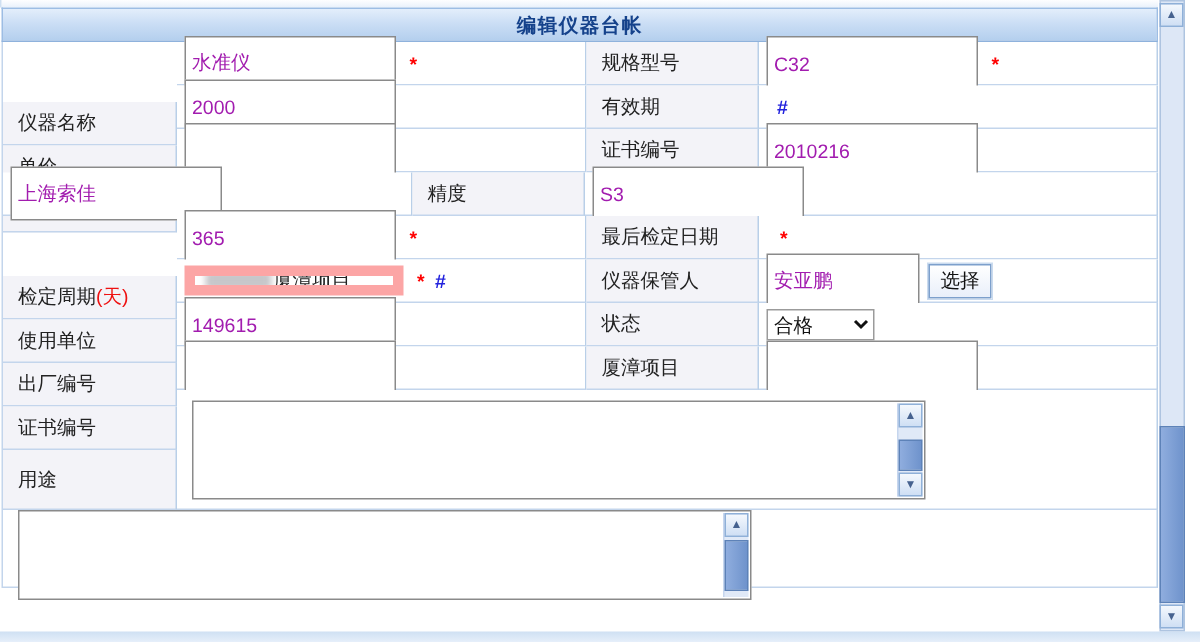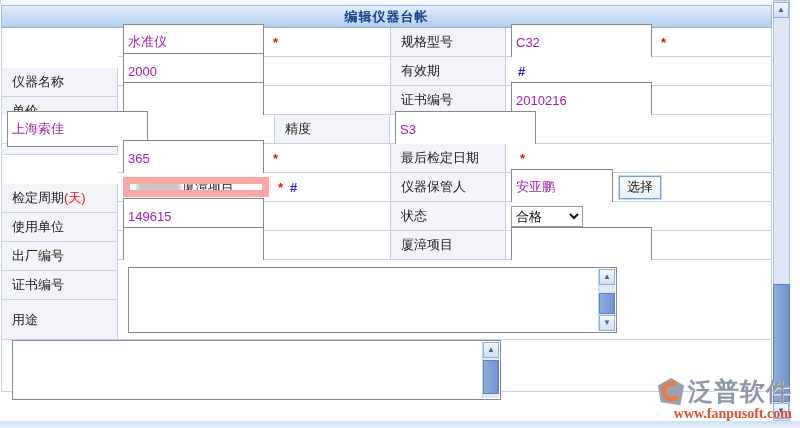--- a/index.html
+++ b/index.html
@@ -254,24 +254,14 @@
   </div>
 
   <div class="mainsb">
     <div class="sb-btn sb-up">▲</div>
     <div class="sb-thumb"></div>
     <div class="sb-btn sb-dn">▼</div>
   </div>
 
   <div class="bottomstrip"></div>
 
-  <div class="watermark">
-    <div class="wm-top">
-      <svg class="wm-icon" viewBox="0 0 32 32">
-        <path d="M16 1 L30 9 L26 30 L5 27 L2 9 Z" fill="#99a1ae"></path>
-        <path d="M21 8 A8.5 8.5 0 1 0 23 21" stroke="#e87a4a" stroke-width="5" fill="none"></path>
-      </svg>
-      <span class="wm-brand">泛普软件</span>
-    </div>
-    <div class="wm-url">www.fanpusoft.com</div>
-  </div>
 
 </div>
 
 </body></html>

